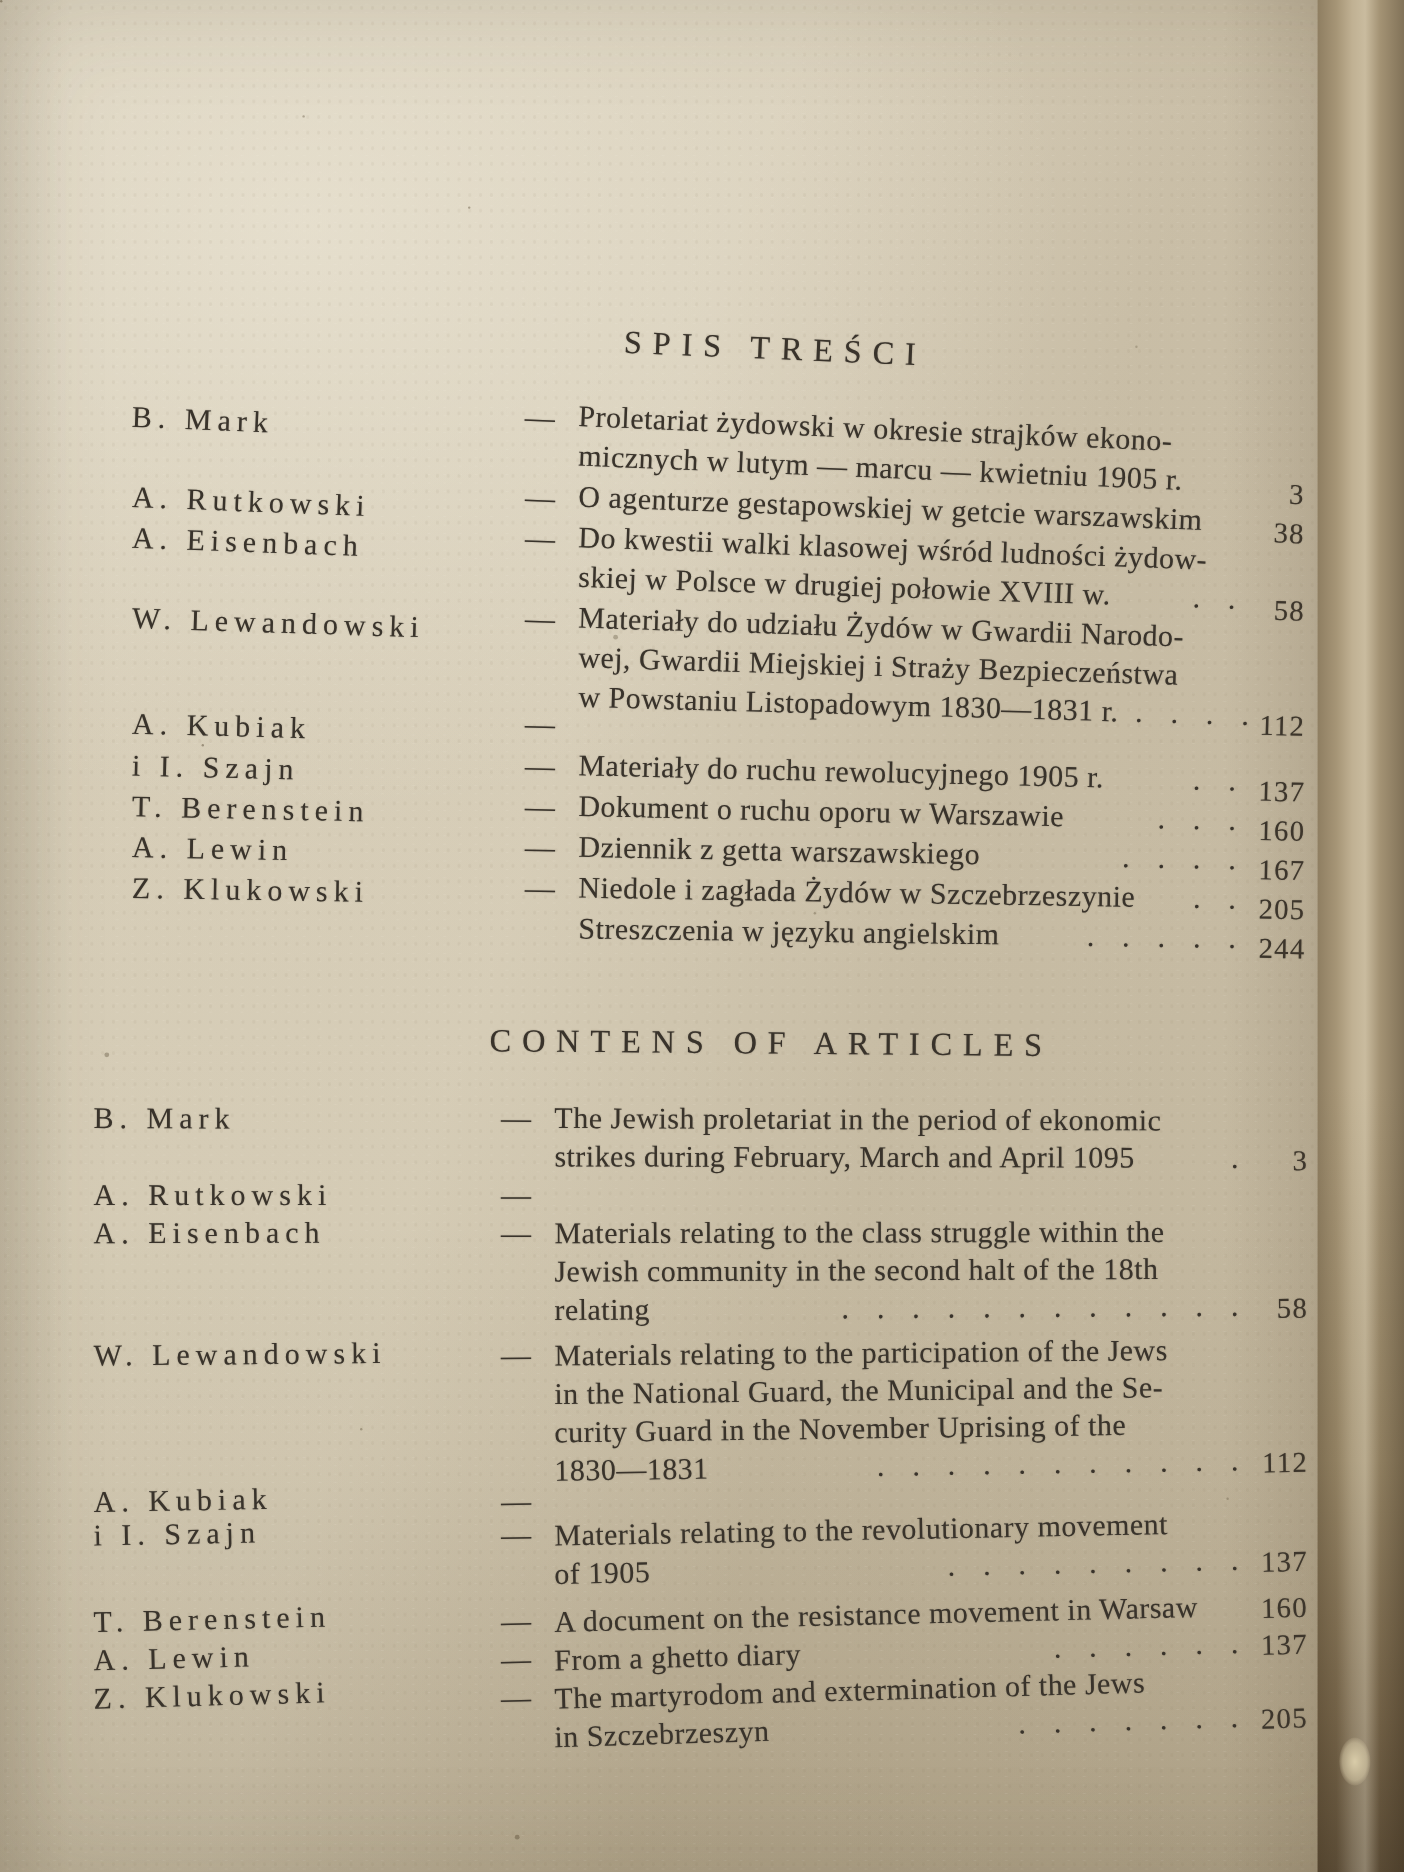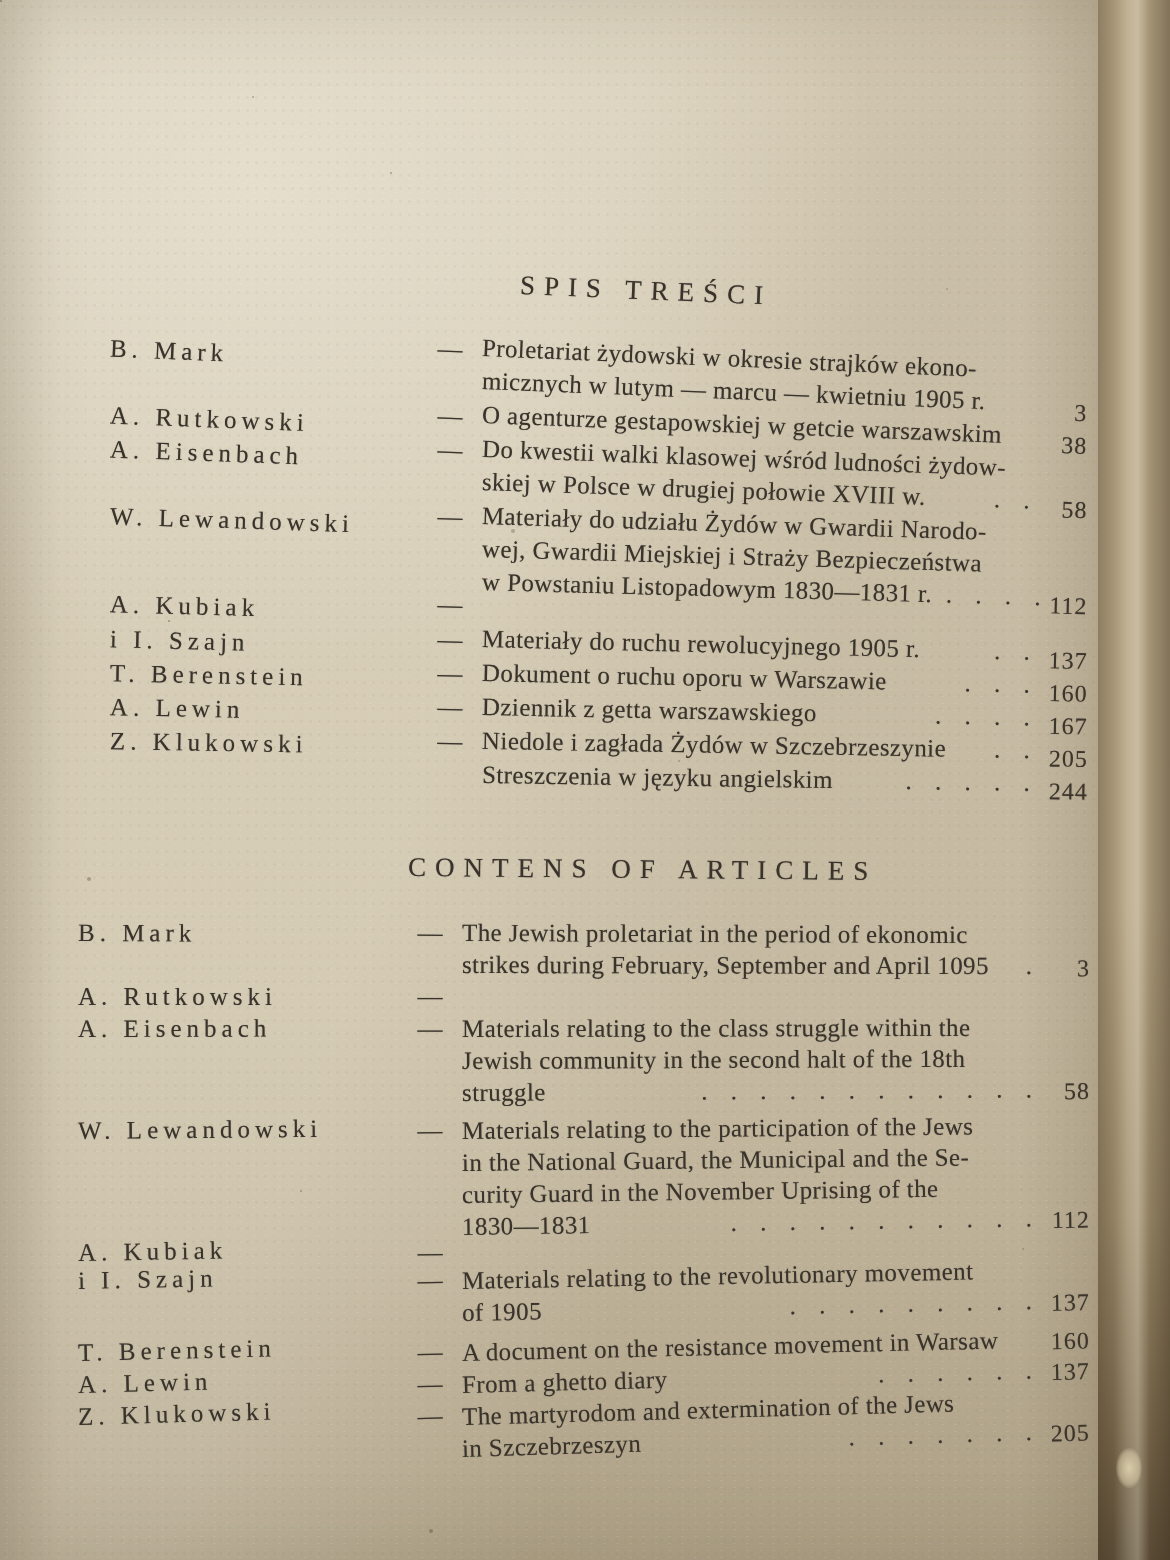--- a/index.html
+++ b/index.html
@@ -237,21 +237,21 @@
       <div class="toc-row">
         <div class="author" style="transform: rotate(0.23178deg);">B. Mark</div>
         <div class="dash" style="transform: rotate(0.23178deg);">—</div>
         <div class="titles">
           <div class="tline" style="transform: rotate(0.23178deg);">
             <span class="ttext">The Jewish proletariat in the period of ekonomic</span>
             <span class="leader"></span>
             <span class="pagenum"></span>
           </div>
           <div class="tline" style="transform: rotate(0.1121deg);">
-            <span class="ttext">strikes during February, September and April 1095</span>
+            <span class="ttext">strikes during February, March and April 1095</span>
             <span class="leader">.</span>
             <span class="pagenum">3</span>
           </div>
         </div>
       </div>
       <div class="toc-row">
         <div class="author" style="transform: rotate(-0.0075799deg);">A. Rutkowski</div>
         <div class="dash" style="transform: rotate(-0.0075799deg);">—</div>
       </div>
       <div class="toc-row">
@@ -262,21 +262,21 @@
             <span class="ttext">Materials relating to the class struggle within the</span>
             <span class="leader"></span>
             <span class="pagenum"></span>
           </div>
           <div class="tline" style="transform: rotate(-0.24694deg);">
             <span class="ttext">Jewish community in the second halt of the 18th</span>
             <span class="leader"></span>
             <span class="pagenum"></span>
           </div>
           <div class="tline" style="transform: rotate(-0.36662deg);">
-            <span class="ttext">struggle</span>
+            <span class="ttext">relating</span>
             <span class="leader">. . . . . . . . . . . .</span>
             <span class="pagenum">58</span>
           </div>
         </div>
       </div>
       <div class="toc-row">
         <div class="author" style="transform: rotate(-0.50874deg);">W. Lewandowski</div>
         <div class="dash" style="transform: rotate(-0.50874deg);">—</div>
         <div class="titles">
           <div class="tline" style="transform: rotate(-0.50874deg);">

